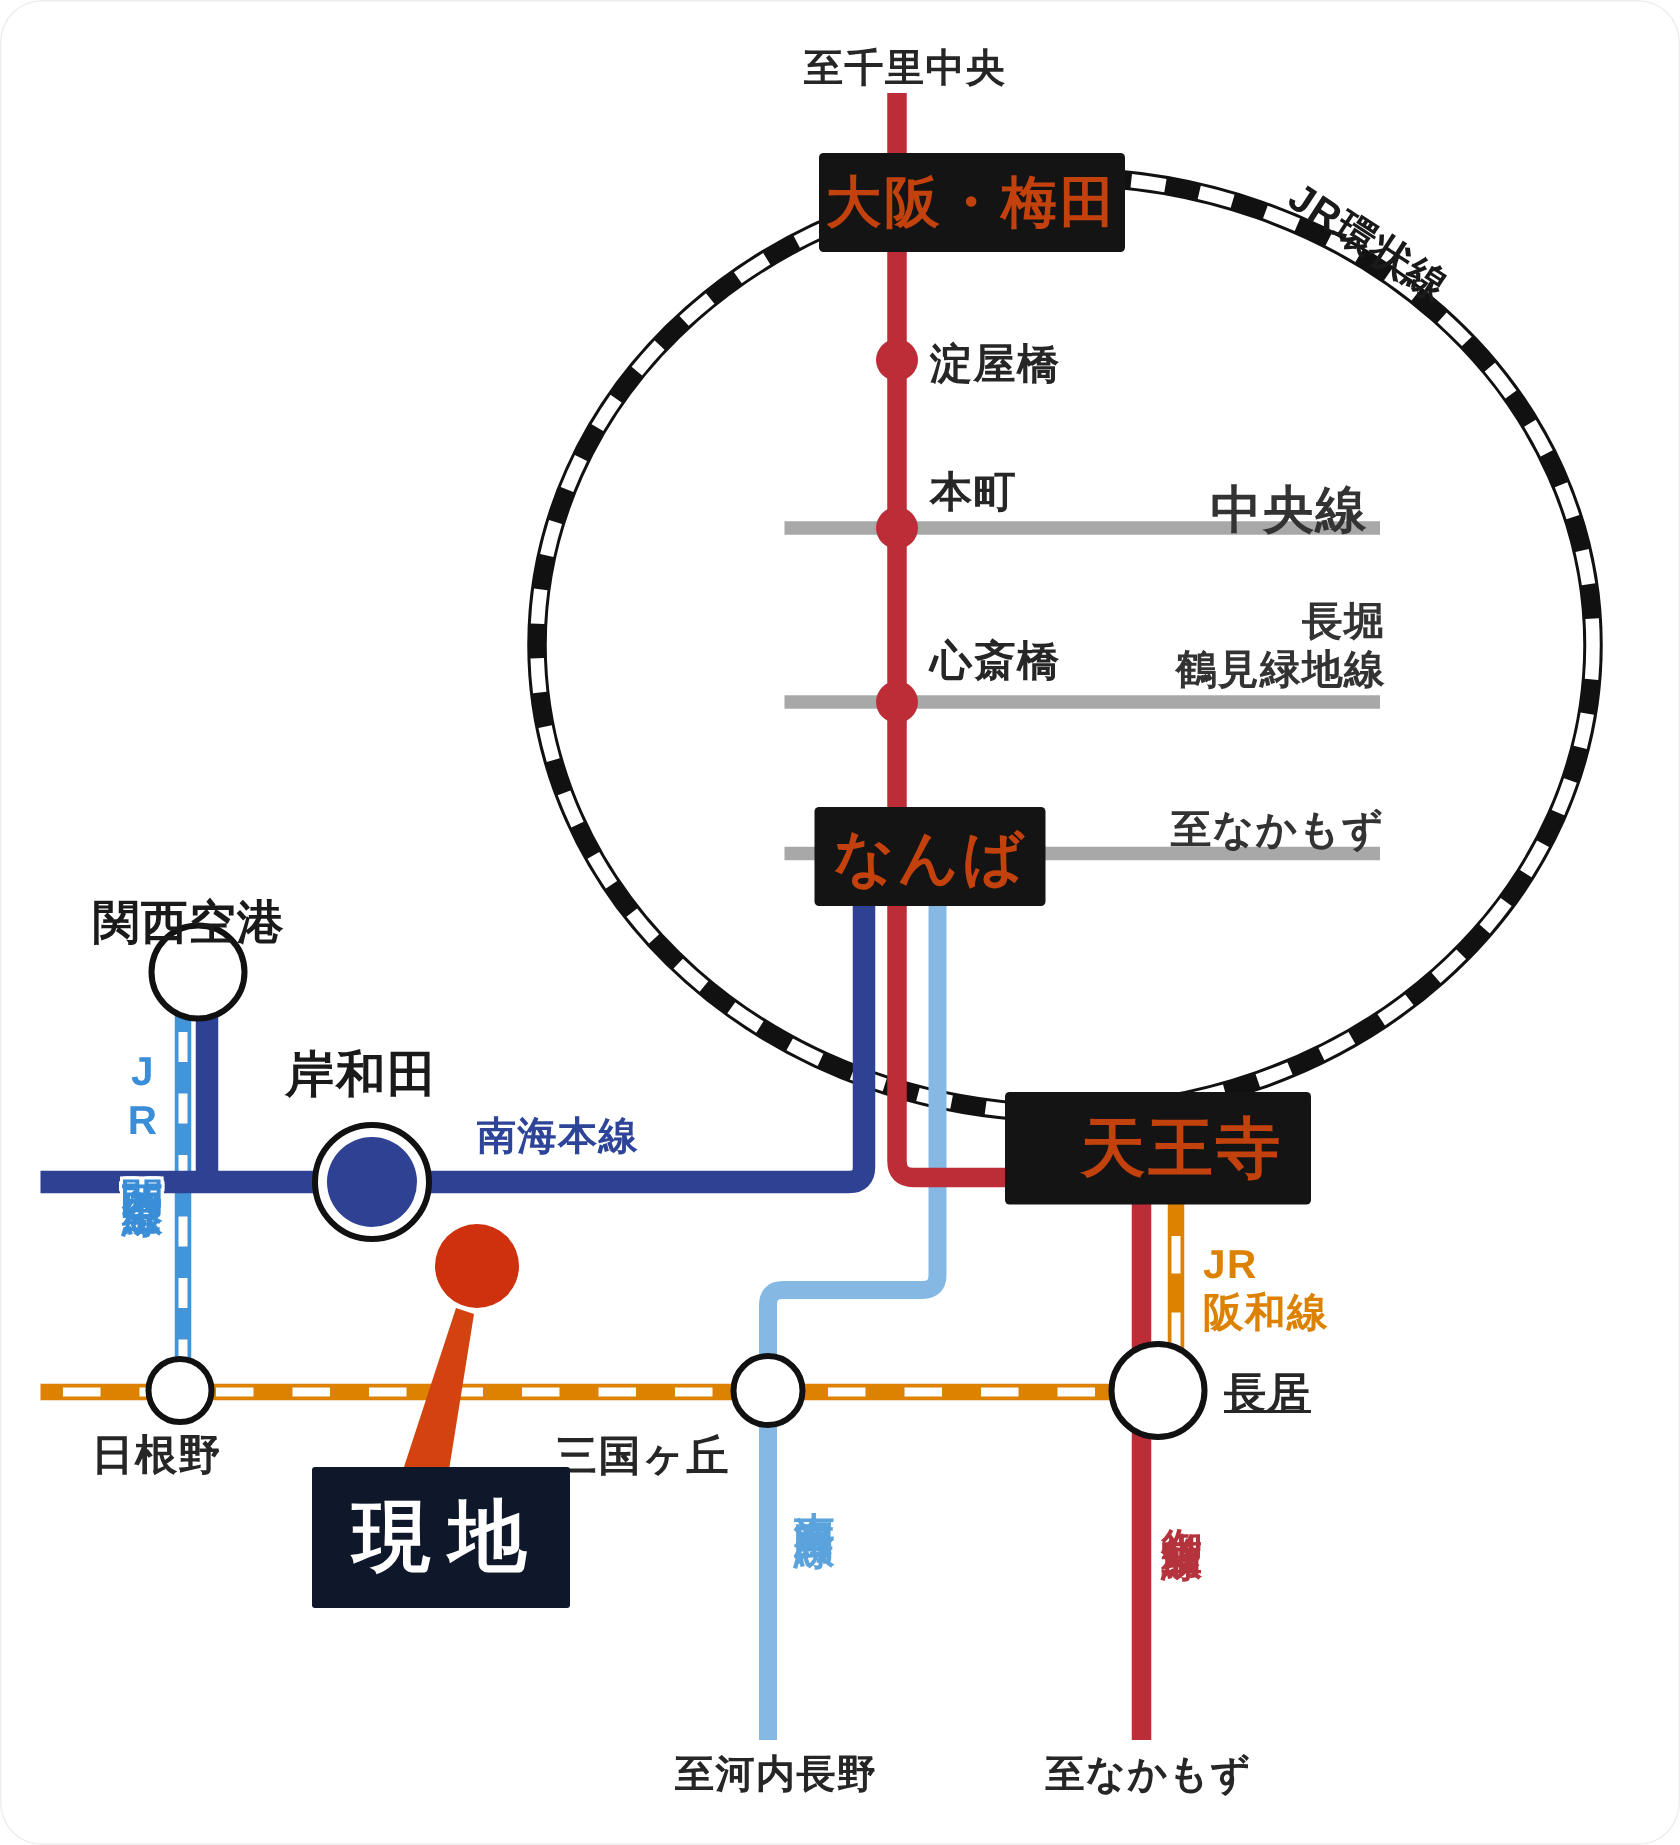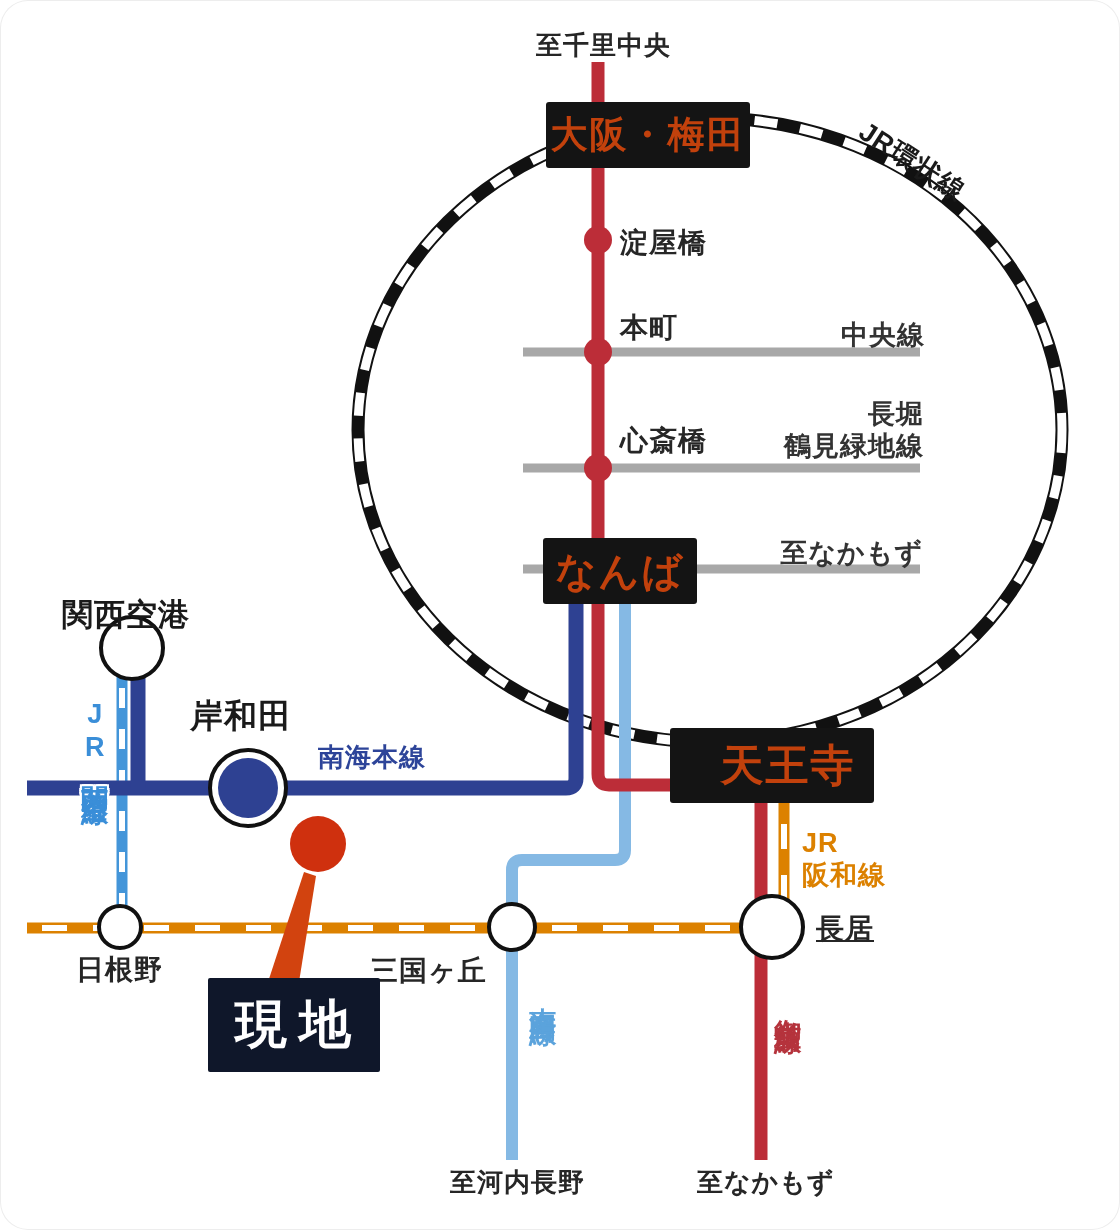--- a/index.html
+++ b/index.html
@@ -30,29 +30,29 @@
   .sitebox{
     position:absolute;z-index:3;left:208px;top:978px;width:172px;height:94px;
     background:#0f172a;color:#fff;display:flex;align-items:center;justify-content:center;
     font-size:52px;font-weight:700;letter-spacing:12px;padding-left:10px;box-sizing:border-box;
     border-radius:2px;
   }
   .l-senri{left:536px;top:30px;font-size:26px;}
   .l-loop{left:870px;top:116px;font-size:27px;transform:rotate(33deg);transform-origin:left top;color:#1a1a1a;}
   .l-yodoyabashi{left:620px;top:226px;font-size:28px;}
   .l-hommachi{left:620px;top:311px;font-size:28px;}
-  .l-chuo{right:195px;top:320px;font-size:27px;color:#333;margin-left:12px;}
+  .l-chuo{right:208px;top:320px;font-size:34px;color:#333;margin-left:12px;}
   .l-shinsaibashi{left:620px;top:424px;font-size:28px;}
   .l-nagahori{right:196px;top:399px;font-size:27px;color:#333;}
   .l-sennichimae{right:197px;top:538px;font-size:27px;color:#333;}
   .l-kix{left:62px;top:597px;font-size:31px;color:#1a1a1a;}
   .l-kishiwada{left:190px;top:697px;font-size:33px;color:#1a1a1a;}
   .l-nankaimain{left:318px;top:742px;font-size:26px;color:#2d4499;}
   .l-jrkixline{left:78px;top:699px;font-size:27px;color:#3a8ed8;}
-  .l-hineno{left:76px;top:953px;font-size:28px;}
+  .l-hineno{left:61px;top:953px;font-size:28px;}
   .l-mikunigaoka{left:370px;top:954px;font-size:28px;}
   .l-nagai{left:816px;top:912px;font-size:28px;text-decoration:underline;}
   .l-hanwa{left:802px;top:828px;font-size:27px;color:#dc8100;font-weight:700;}
   .l-midosuji{left:771px;top:997px;font-size:27px;color:#b5333c;}
   .l-koya{left:526px;top:986px;font-size:27px;color:#5ba3dc;}
   .l-kawachi{left:450px;top:1167px;font-size:26px;}
   .l-nakamozu{left:697px;top:1167px;font-size:26px;}
 </style>
 </head>
 <body>

